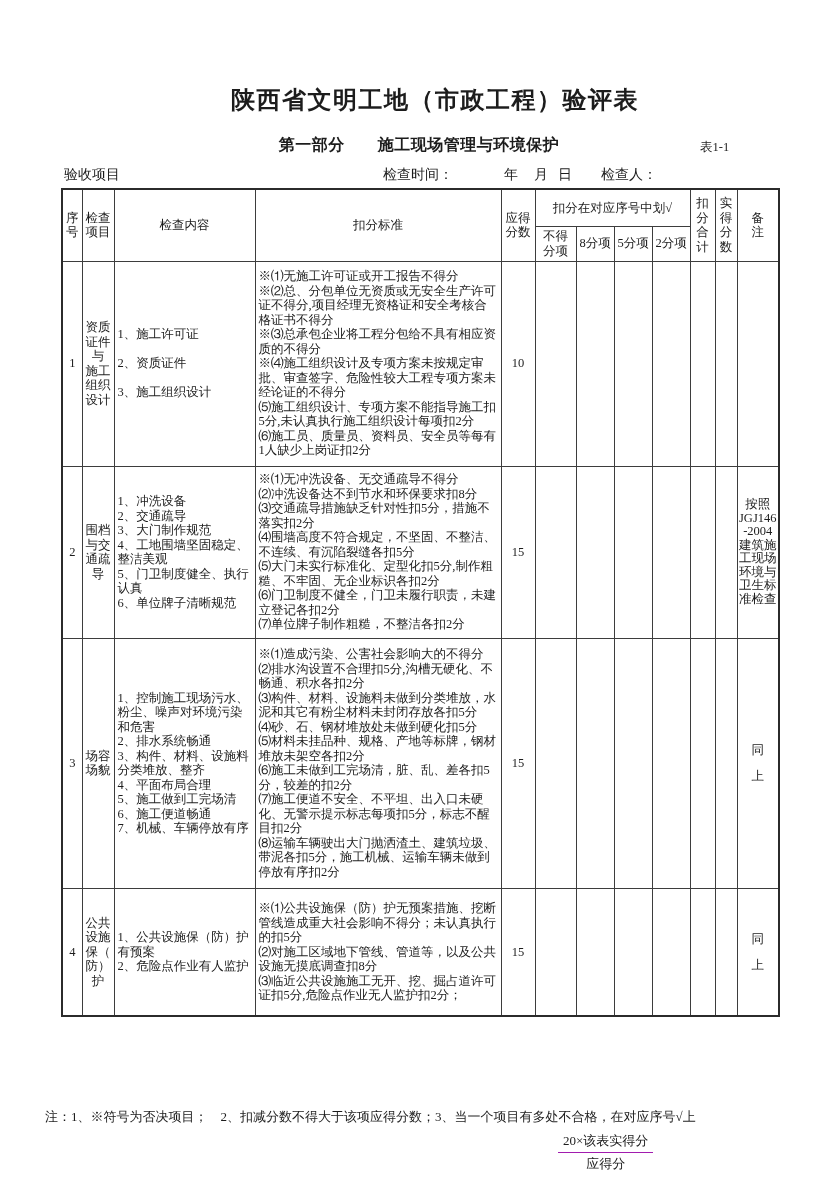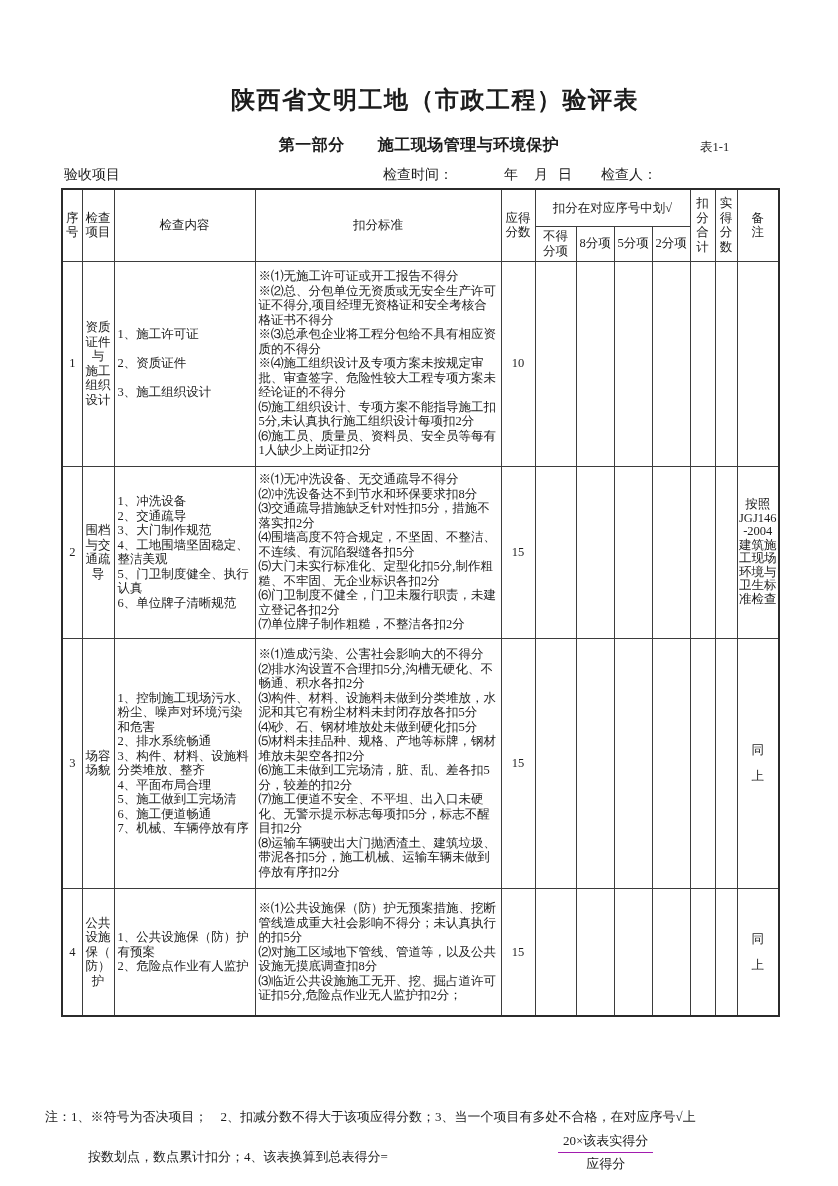--- a/index.html
+++ b/index.html
@@ -257,21 +257,20 @@
 上</td>
       </tr>
     </tbody>
       </table>
 
   </div>
 
   <div class="notes">
     <div>注：1、※符号为否决项目；　2、扣减分数不得大于该项应得分数；3、当一个项目有多处不合格，在对应序号√上</div>
     <div class="note2row">
-      <span class="note-line2">按数划点，数点累计扣分；4、该表换算到总表得分=</span>
       <span class="fraction">
         <span class="num">20×该表实得分</span>
         <span class="den">应得分</span>
       </span>
     </div>
   </div>
 
 </div>
 
 </body></html>

